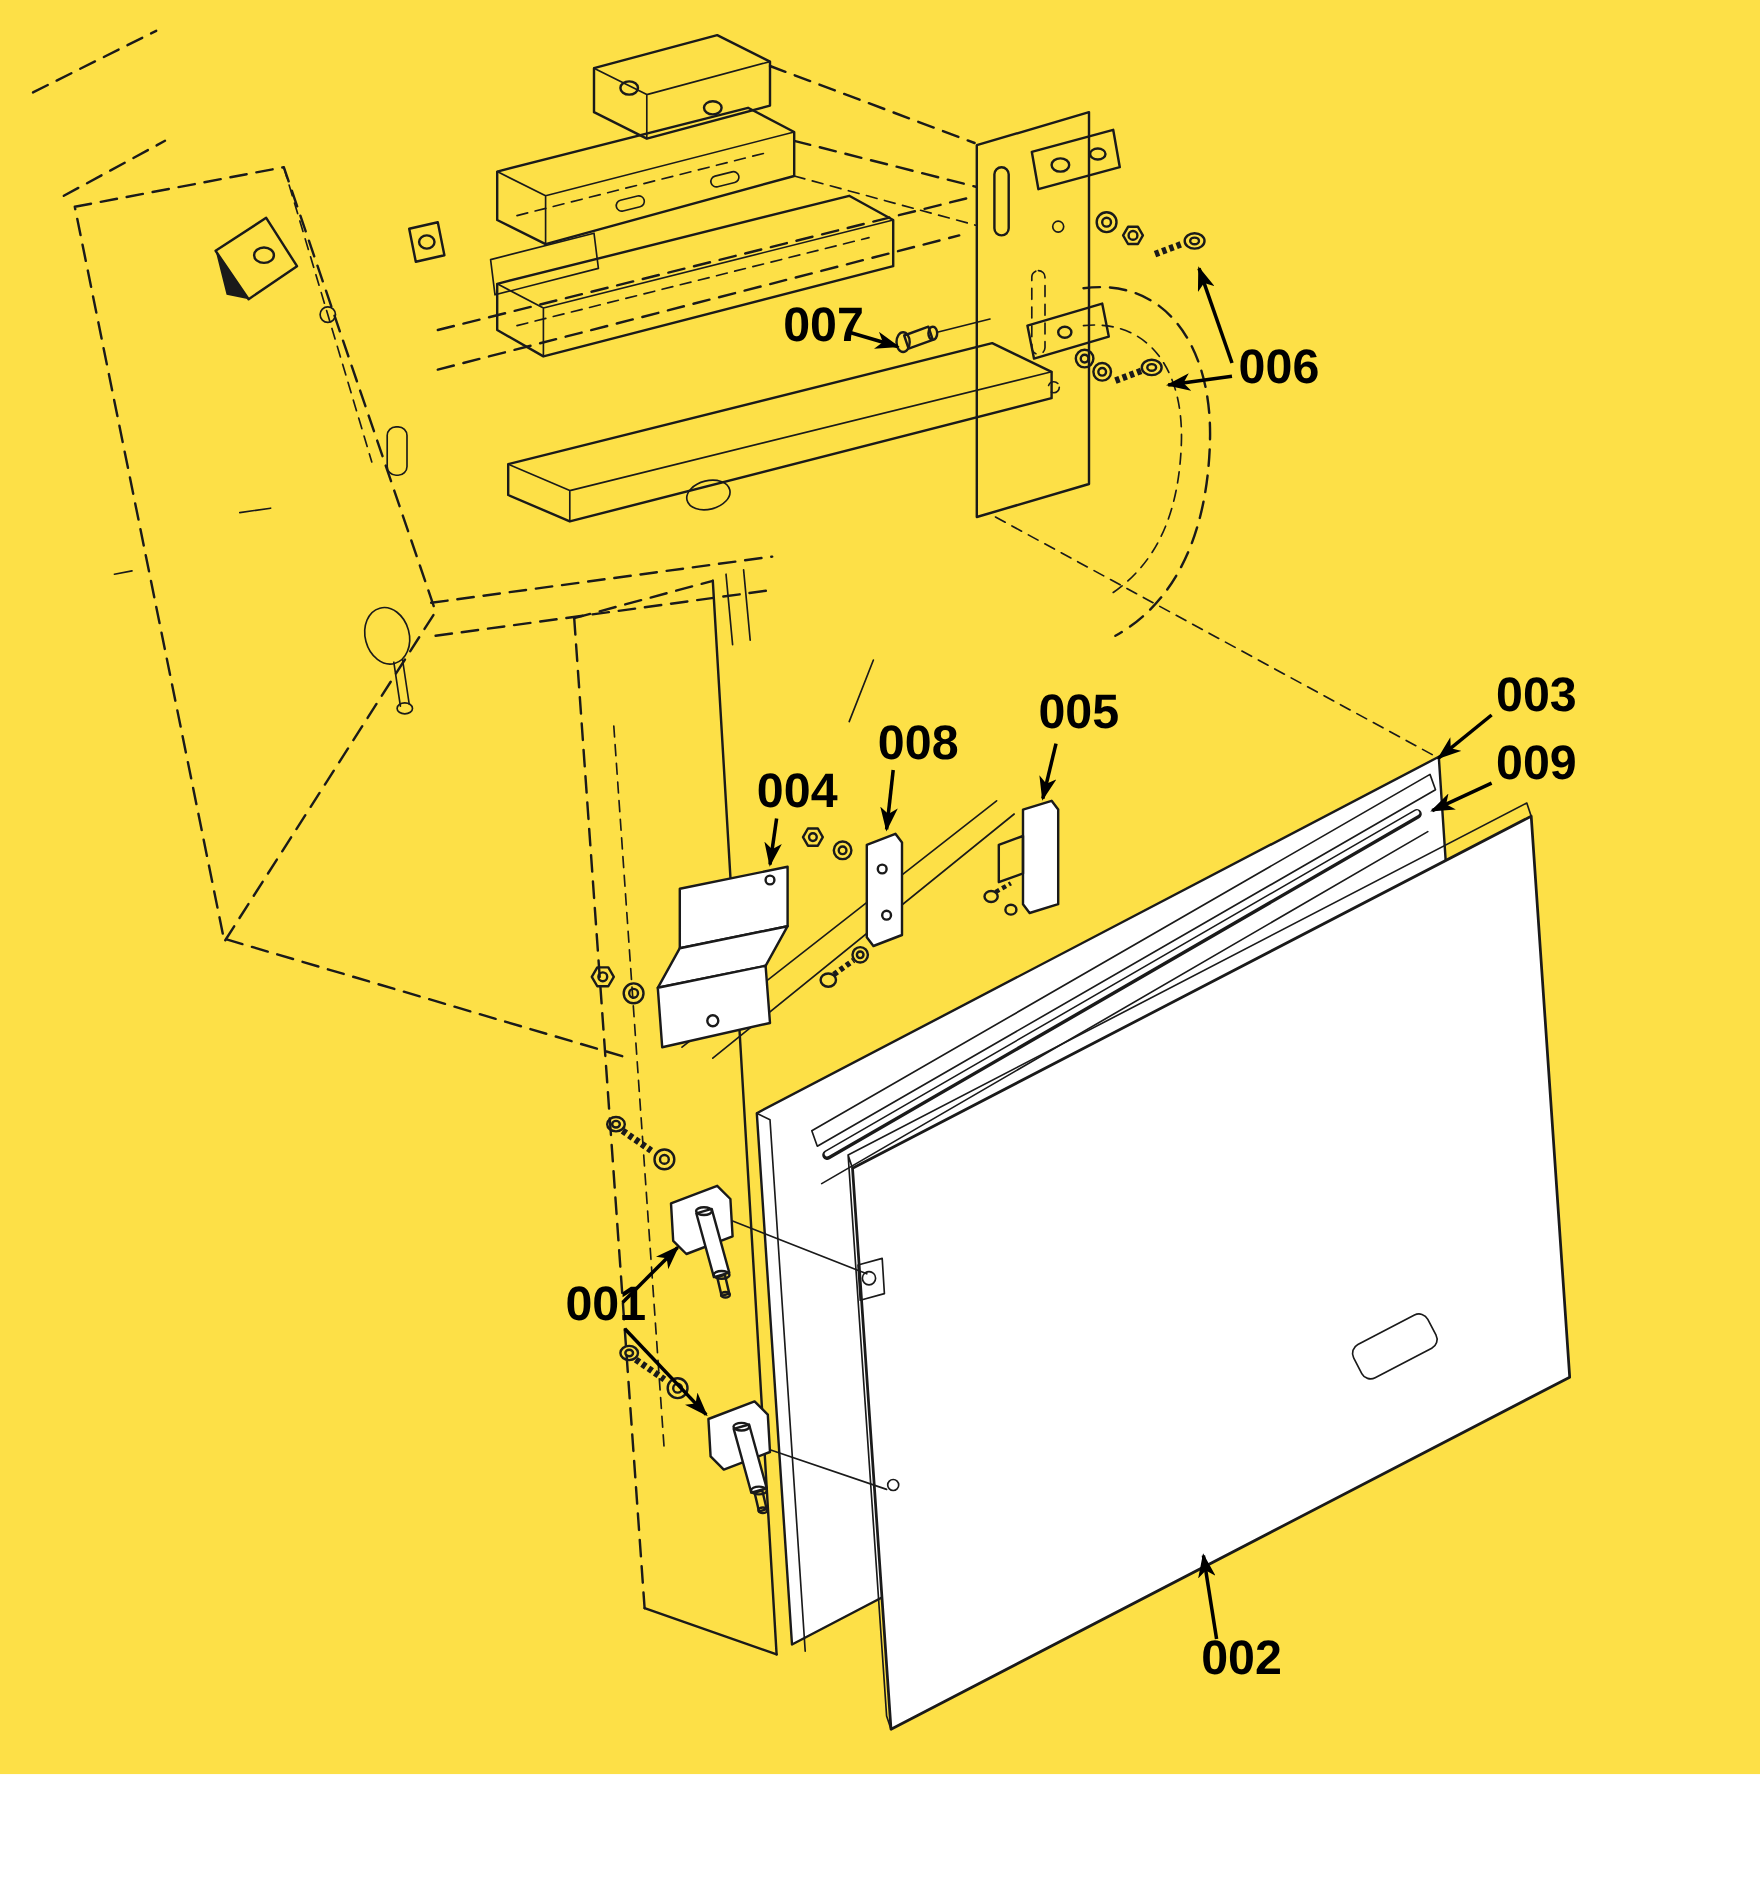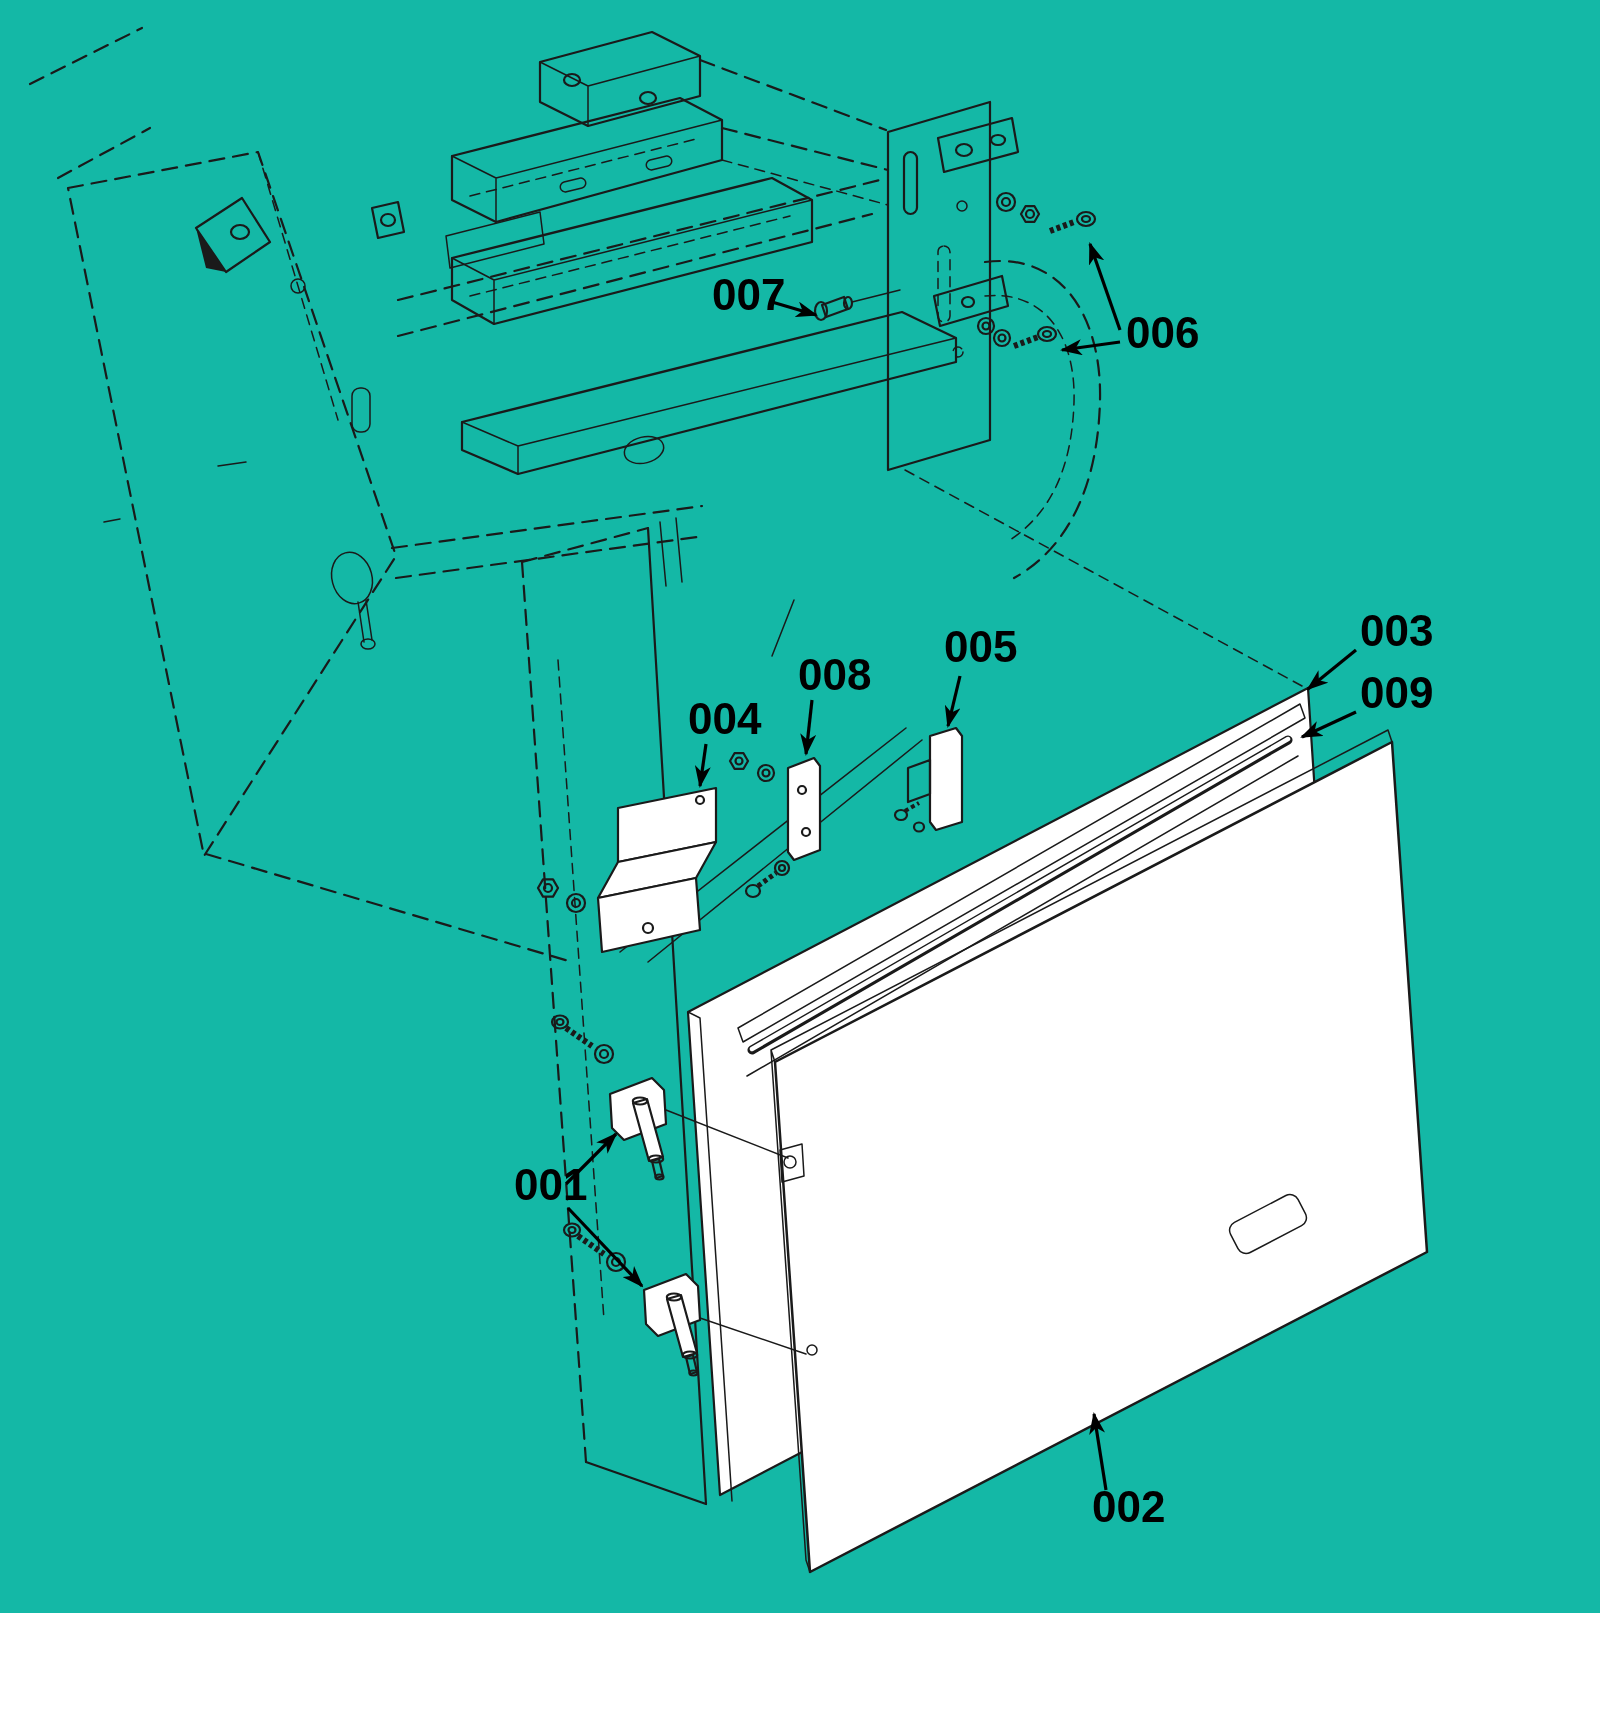--- a/index.html
+++ b/index.html
@@ -1,16 +1,16 @@
 <!DOCTYPE html>
 <html><head>
 <meta charset="utf-8">
 <style>
   html,body{margin:0;padding:0;background:#ffffff;}
-  .page{position:relative;width:1600px;height:1613px;background:#14b8a6;overflow:hidden;
+  .page{position:relative;width:1600px;height:1613px;background:#fde047;overflow:hidden;
         font-family:"Liberation Sans","DejaVu Sans",sans-serif;}
   svg{position:absolute;left:0;top:0;}
   .ln{fill:none;stroke:#1a1a1a;stroke-width:2.2;stroke-linecap:round;stroke-linejoin:round;}
   .thin{stroke-width:1.5;}
   .dash{stroke-dasharray:15 9;}
   .dashthin{stroke-width:1.5;stroke-dasharray:10 7;}
   .fillw{fill:#ffffff;}
   .filld{fill:#1a1a1a;stroke:none;}
   .callout{font-family:"Liberation Sans","DejaVu Sans",sans-serif;font-weight:bold;
            font-size:44px;fill:#000000;}

